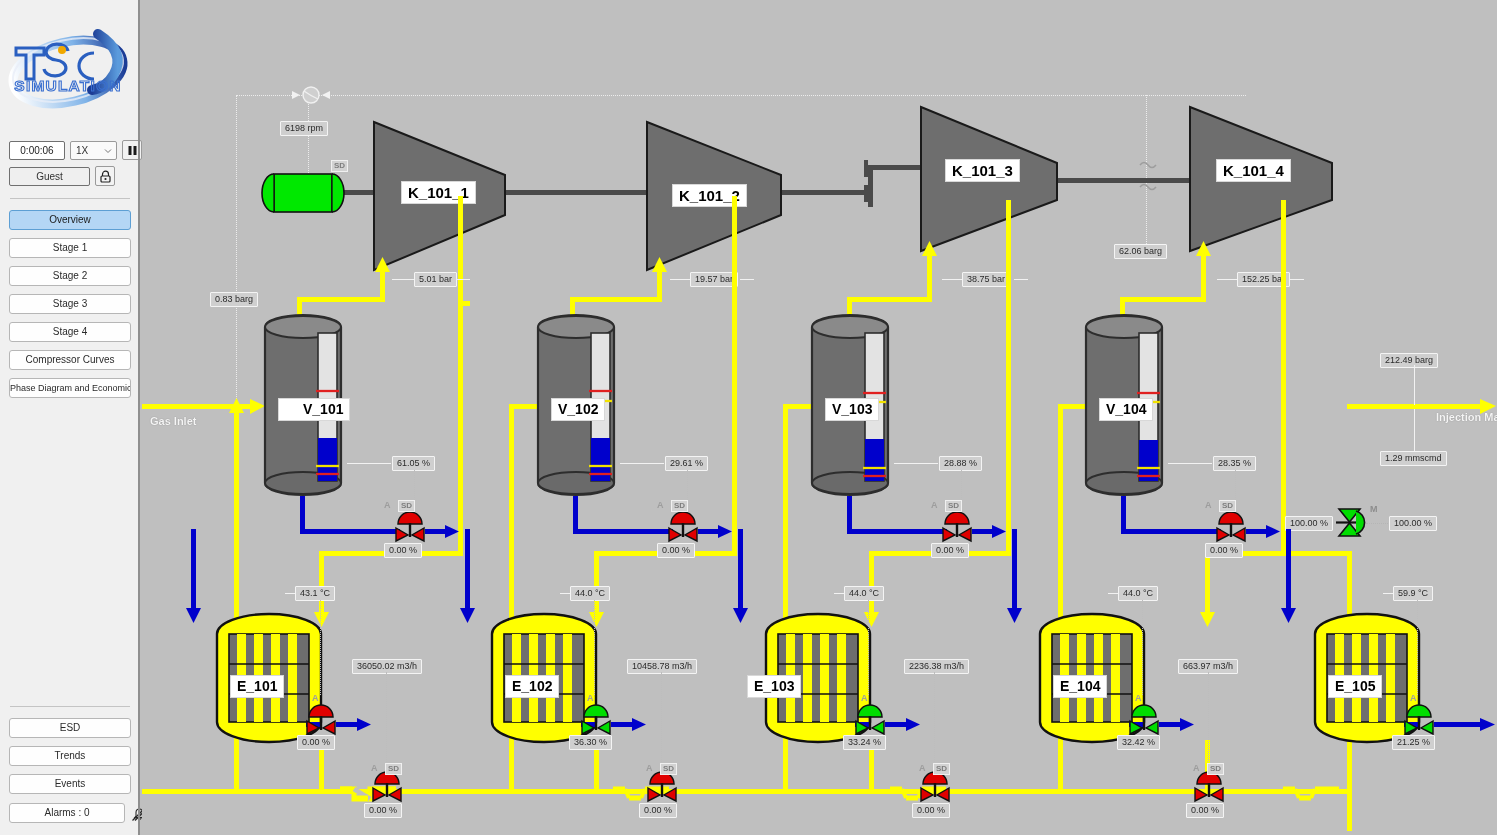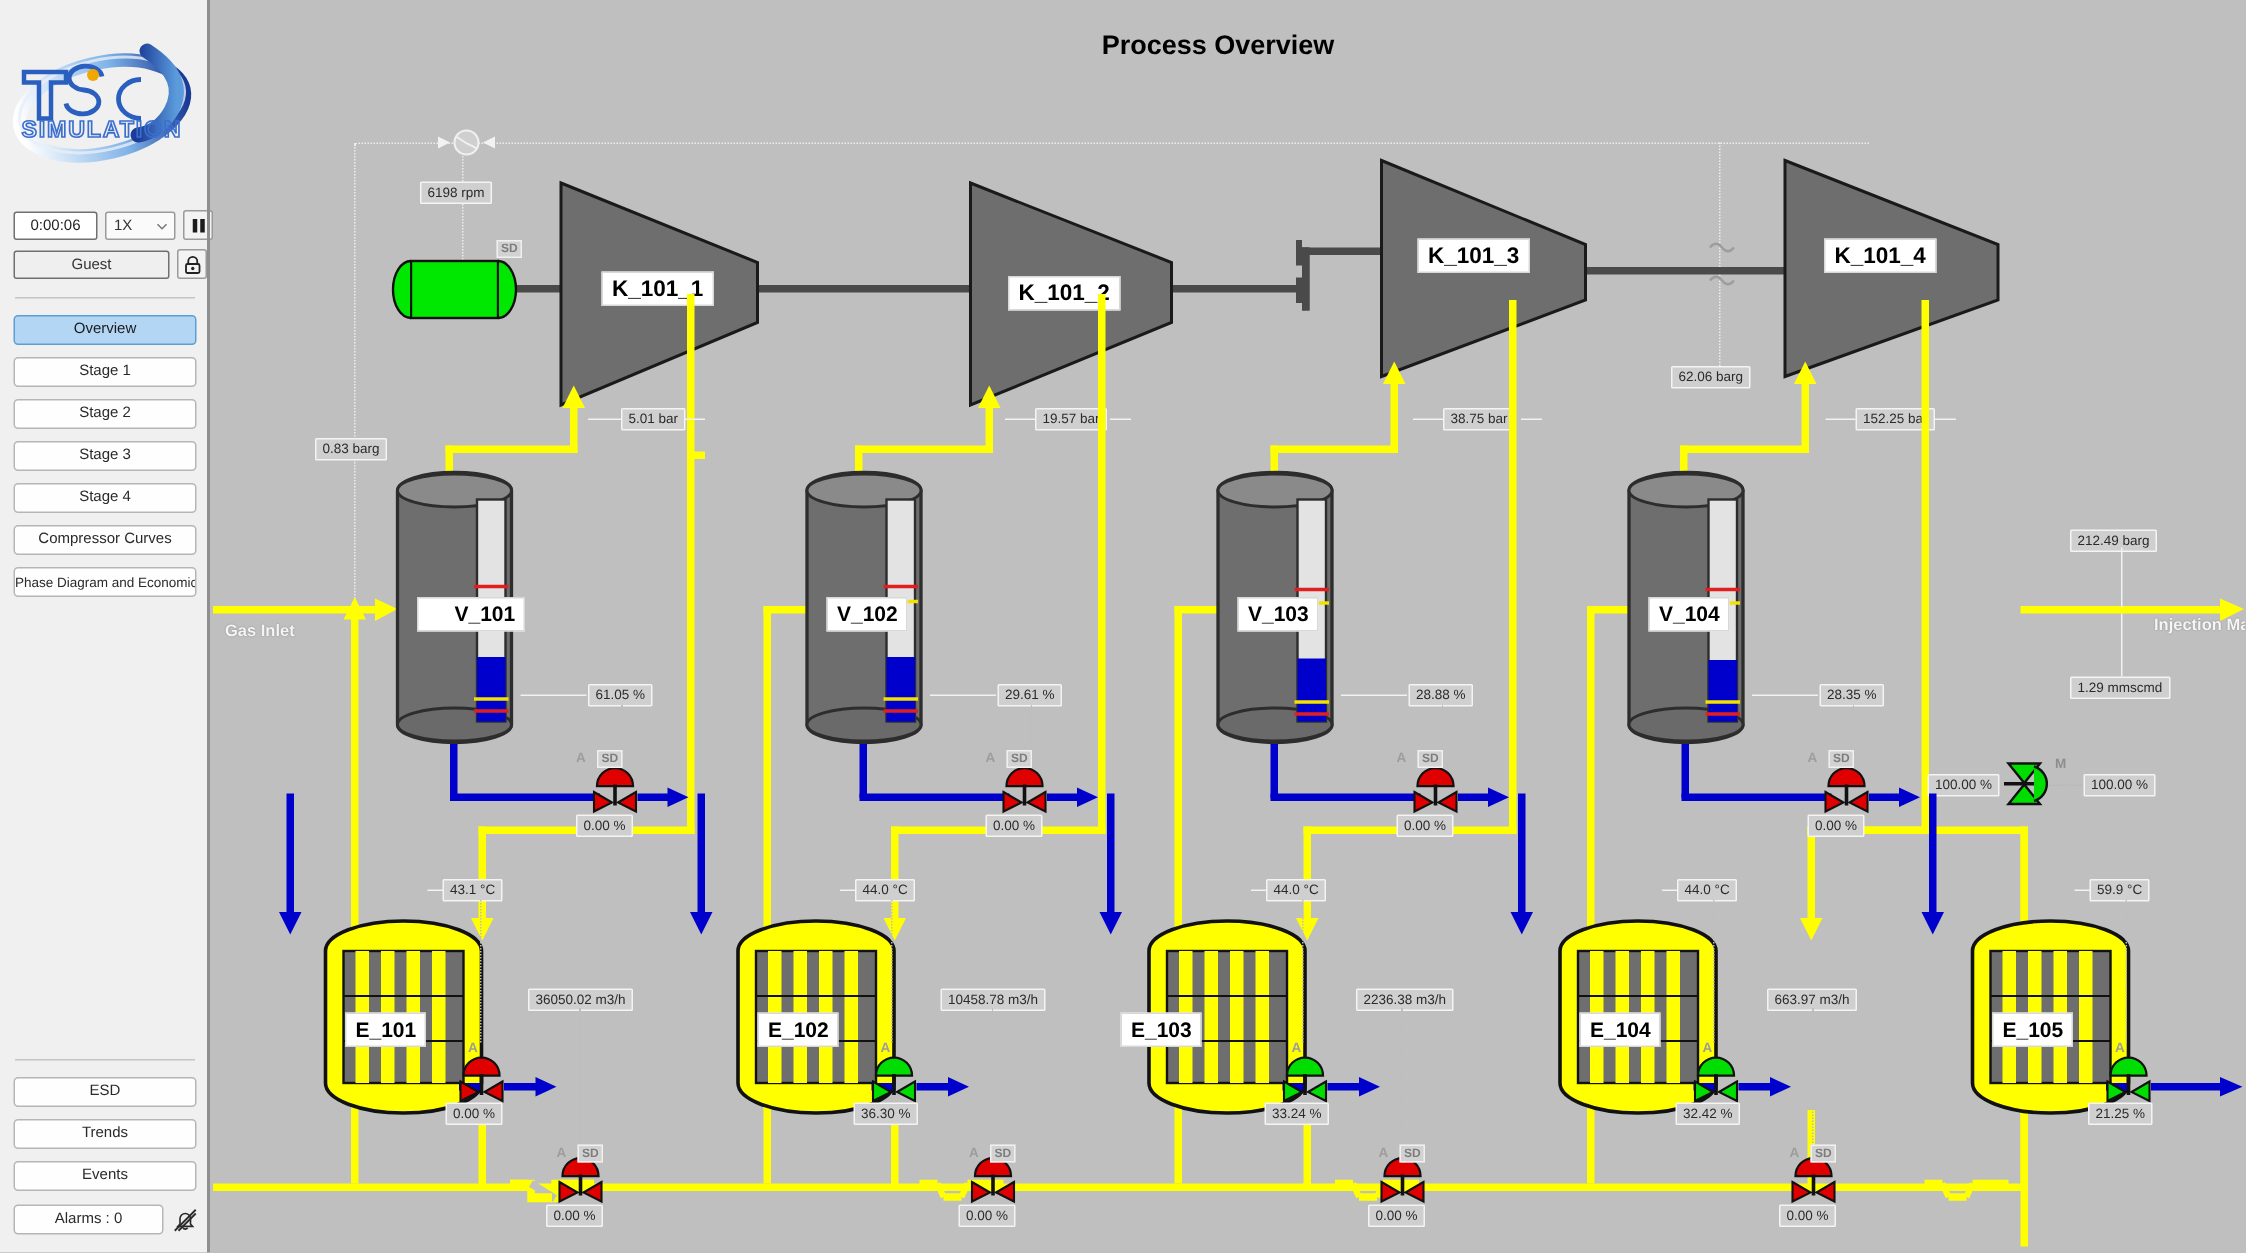--- a/index.html
+++ b/index.html
@@ -42,39 +42,39 @@
     line-height:17px; padding-left:5px;
   }
   .speedsel .chev {
     position:absolute; right:4px; top:5px; width:8px; height:8px;
   }
   .iconbtn {
     width:20px; height:20px; background:#f3f3f3; border:1px solid #9a9a9a;
     border-radius:2px; display:flex; align-items:center; justify-content:center;
   }
   .userbox {
-    width:104px; height:19px; background:#efefef; border:1px solid #707070;
+    width:81px; height:19px; background:#efefef; border:1px solid #707070;
     font-size:10px; color:#333; text-align:center; line-height:17px; border-radius:2px;
   }
   .sep { position:absolute; left:10px; width:120px; height:1px; background:#c4c4c4; }
   .sep.s1 { top:198px; }
   .sep.s2 { top:706px; }
 
   .navbtn {
     position:absolute; left:9px; width:122px; height:20px;
     background:#fefefe; border:1px solid #b6b6b6; border-radius:3px;
     font-size:10px; color:#2a2a2a; text-align:center; line-height:18px;
     white-space:nowrap; overflow:hidden;
   }
   .navbtn.active {
     background:#b4d6f5; border:1px solid #5d9fd4; color:#1a1a1a;
   }
   .alarm-row { position:absolute; left:9px; top:803px; display:flex; align-items:center; gap:4px; }
   .alarm-box {
-    width:100px; height:20px; background:#fefefe; border:1px solid #b6b6b6;
+    width:116px; height:20px; background:#fefefe; border:1px solid #b6b6b6;
     border-radius:3px; font-size:10px; color:#2a2a2a; text-align:center; line-height:18px;
   }
 
   
   #canvas {
     position:absolute; left:142px; top:0; width:1355px; height:835px;
     background:#bfbfbf; overflow:hidden;
   }
   .abs { position:absolute; }
 
@@ -203,21 +203,20 @@
           <path d="M7 13.4 a1.6 1.6 0 0 0 3 0" fill="none" stroke="#2a2a2a" stroke-width="1.1"></path>
           <line x1="1.5" y1="15.5" x2="15.5" y2="1.5" stroke="#2a2a2a" stroke-width="1.2"></line>
           <line x1="4" y1="15.5" x2="15.5" y2="4" stroke="#2a2a2a" stroke-width="1.2"></line>
         </svg>
       </div>
     </div>
   </div>
 
   <div id="canvas">
 
-    <div id="page-title">Process Overview</div>
 
     <div class="dash-h" style="left:94px; top:95px; width:1010px;"></div>
     <div class="dash-v" style="left:94px; top:95px; height:322px;"></div>
     <div class="dash-v" style="left:166px; top:100px; height:85px;"></div>
     <div class="dash-v" style="left:1004px; top:95px; height:155px;"></div>
 
     <svg class="abs" style="left:150px; top:83px;" width="38" height="24">
       <circle cx="19" cy="12" r="8" fill="#cfcfcf" stroke="#f0f0f0" stroke-width="1.4"></circle>
       <path d="M12 8 q7 5 14 8" stroke="#f0f0f0" stroke-width="1.3" fill="none"></path>
       <path d="M0 8 L8 12 L0 16 Z" fill="#f2f2f2"></path>

